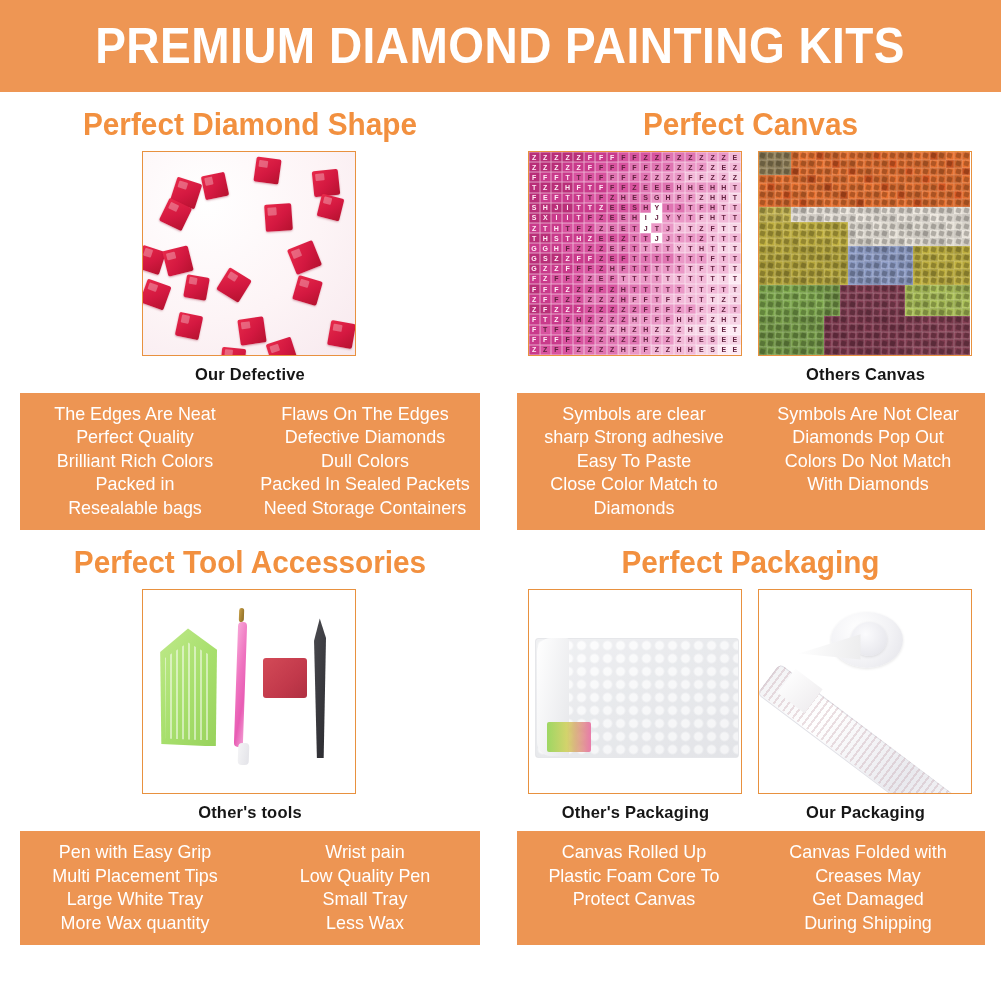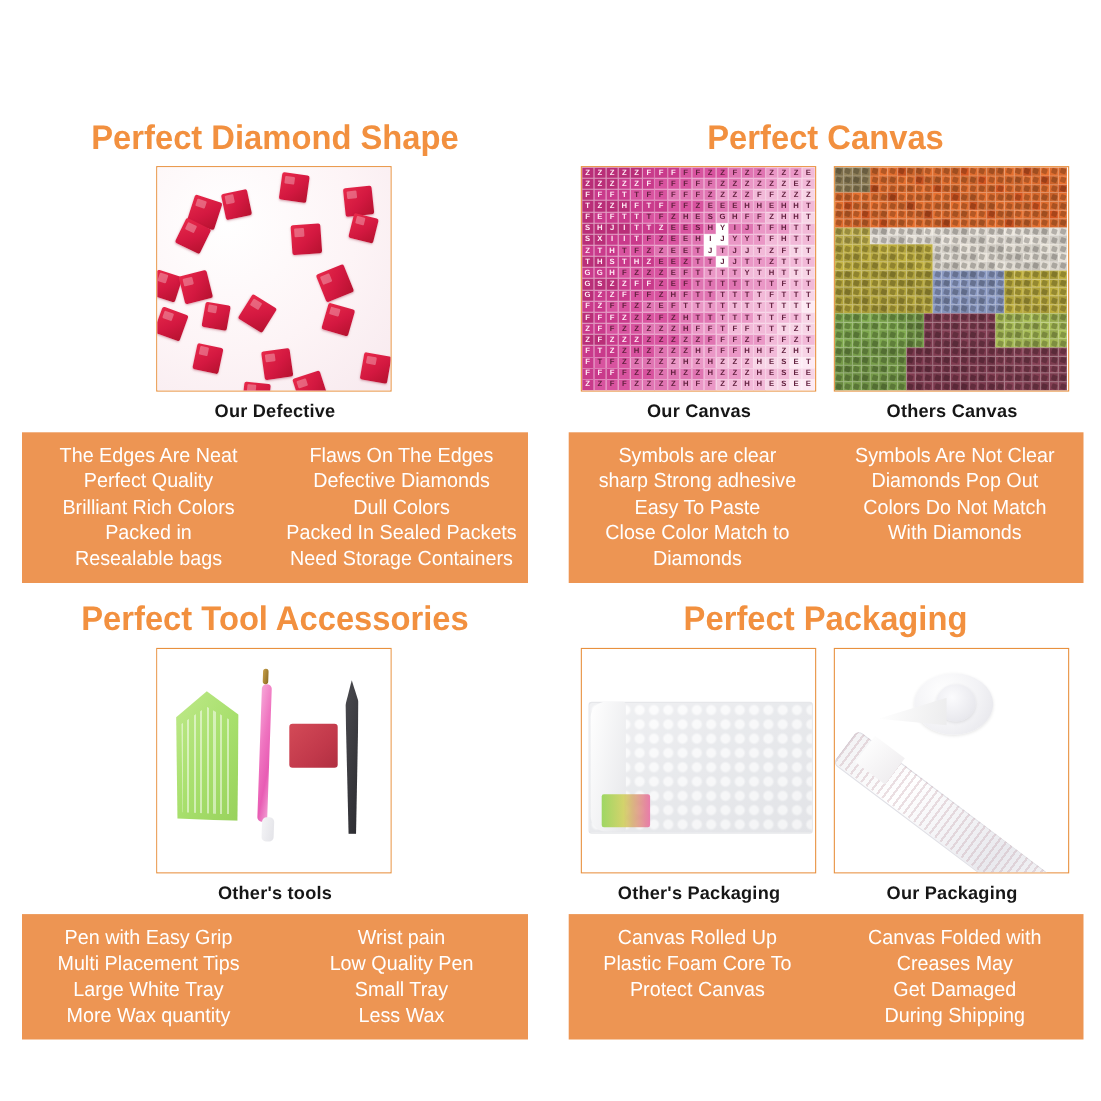--- a/index.html
+++ b/index.html
@@ -150,20 +150,23 @@
           border:1px solid #e6e7ea;}
   .bubble-rows{position:absolute;inset:0;opacity:.55;
      background-image:radial-gradient(circle, rgba(255,255,255,.95) 38%, rgba(215,217,222,.55) 60%);
      background-size:13px 13px;}
 </style>
 </head>
 <body>
 
 <div class="page">
 
+  <div class="header">
+    <div class="header-title">PREMIUM DIAMOND PAINTING KITS</div>
+  </div>
 
   <div class="sections">
 
     <div class="row">
 
       <div class="section left">
         <div class="section-title">Perfect Diamond Shape</div>
         <div class="photos">
           <div class="photo-cell">
             <div class="photo-frame">
@@ -592,21 +595,20 @@
                   <div class="cell" style="background: rgb(242, 185, 216); color: rgb(98, 33, 63);">Z</div>
                   <div class="cell" style="background: rgb(242, 185, 216); color: rgb(98, 33, 63);">Z</div>
                   <div class="cell" style="background: rgb(242, 185, 216); color: rgb(98, 33, 63);">H</div>
                   <div class="cell" style="background: rgb(242, 185, 216); color: rgb(98, 33, 63);">H</div>
                   <div class="cell" style="background: rgb(247, 212, 230); color: rgb(98, 33, 63);">E</div>
                   <div class="cell" style="background: rgb(247, 212, 230); color: rgb(98, 33, 63);">S</div>
                   <div class="cell" style="background: rgb(253, 234, 244); color: rgb(98, 33, 63);">E</div>
                   <div class="cell" style="background: rgb(253, 234, 244); color: rgb(98, 33, 63);">E</div>
                 </div>
             </div>
-            <div class="caption">Our Canvas</div>
           </div>
           <div class="photo-cell">
             <div class="photo-frame">
               <div class="blur-wrap">
                 <div class="grid-canvas" id="blurGrid" style="grid-template-columns: repeat(26, 1fr); grid-template-rows: repeat(26, 1fr);">
                     <div class="cell cell-blur" style="background: rgb(138, 122, 84); filter: brightness(0.928);"></div>
                     <div class="cell cell-blur" style="background: rgb(138, 122, 84); filter: brightness(1.054);"></div>
                     <div class="cell cell-blur" style="background: rgb(138, 122, 84); filter: brightness(1.018);"></div>
                     <div class="cell cell-blur" style="background: rgb(138, 122, 84); filter: brightness(0.982);"></div>
                     <div class="cell cell-blur" style="background: rgb(216, 105, 44); filter: brightness(0.946);"></div>

